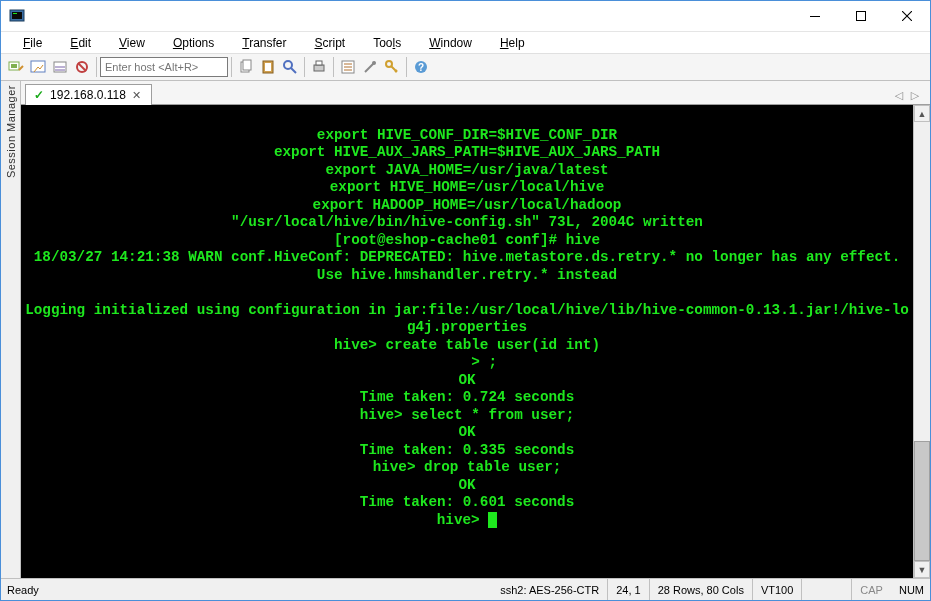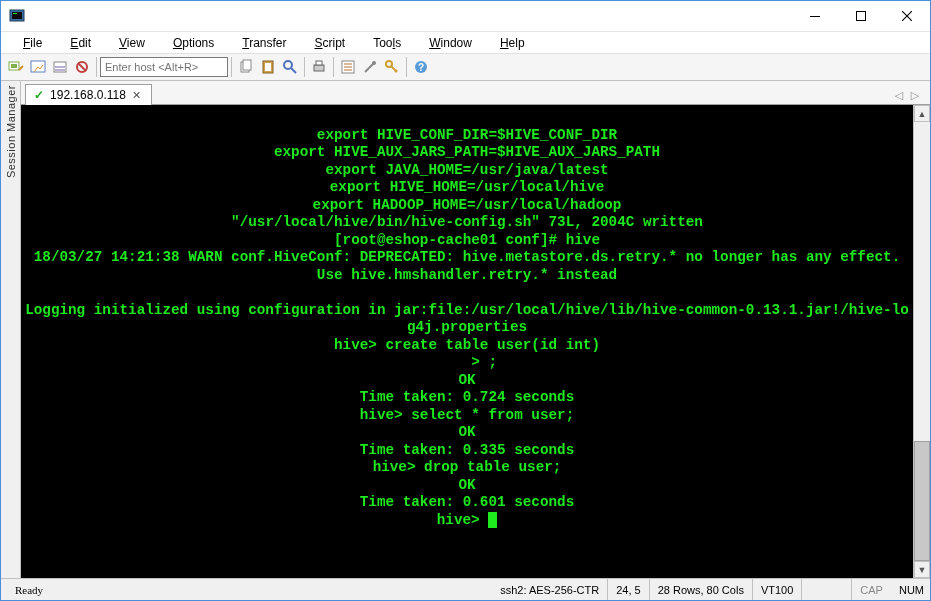--- a/index.html
+++ b/index.html
@@ -30,21 +30,21 @@
   .tabbar .nav-arrows .arrow { font-size: 11px; color: #888; width: 14px; text-align: center; }
   .terminal-wrap { flex: 1; display: flex; min-height: 0; }
   .terminal { flex: 1; background: #000; color: #1ee81e; font-family: "Consolas", "Courier New", monospace; font-size: 14.3px; line-height: 17.5px; padding: 4px 4px 0 4px; white-space: pre-wrap; word-break: break-all; overflow: hidden; position: relative; font-weight: bold; text-align: center; }
   .terminal .cursor { display: inline-block; width: 9px; height: 16px; background: #1ee81e; vertical-align: text-bottom; }
   .scrollbar { width: 17px; background: #f0f0f0; border-left: 1px solid #c0c0c0; display: flex; flex-direction: column; }
   .scrollbar .sb-btn { height: 17px; display: flex; align-items: center; justify-content: center; font-size: 9px; color: #555; background: #f0f0f0; border: 1px solid #c0c0c0; }
   .scrollbar .sb-track { flex: 1; background: #f0f0f0; position: relative; }
   .scrollbar .sb-thumb { position: absolute; bottom: 0; left: 0; right: 0; height: 120px; background: #c8c8c8; border: 1px solid #a0a0a0; }
   .statusbar { height: 22px; background: #f0f0f0; border-top: 1px solid #c0c0c0; display: flex; align-items: center; font-size: 11px; color: #000; }
   .statusbar .cell { padding: 0 8px; border-right: 1px solid #c0c0c0; height: 100%; display: flex; align-items: center; }
-  .statusbar .cell:first-child { border-right: none; flex: 0 0 auto; padding-left: 14px; font-family: Liberation Serif, serif; }
+  .statusbar .cell:first-child { border-right: none; flex: 0 0 auto; padding-left: 6px; }
   .statusbar .spacer { flex: 1; }
   .statusbar .cell.nobd { border-right: none; }
   svg { display: block; }
 </style>
 </head>
 <body>
 
 <div class="window">
 
   <div class="titlebar">
@@ -216,21 +216,21 @@
           <div class="sb-btn">▼</div>
         </div>
       </div>
     </div>
   </div>
 
   <div class="statusbar">
     <div class="cell">Ready</div>
     <div class="spacer"></div>
     <div class="cell">ssh2: AES-256-CTR</div>
-    <div class="cell">24,   5</div>
+    <div class="cell">24,   1</div>
     <div class="cell">28 Rows, 80 Cols</div>
     <div class="cell">VT100</div>
     <div class="cell" style="min-width:50px"></div>
     <div class="cell nobd" style="color:#888">CAP</div>
     <div class="cell nobd" style="padding-right:6px">NUM</div>
   </div>
 
 </div>
 
 </body></html>

